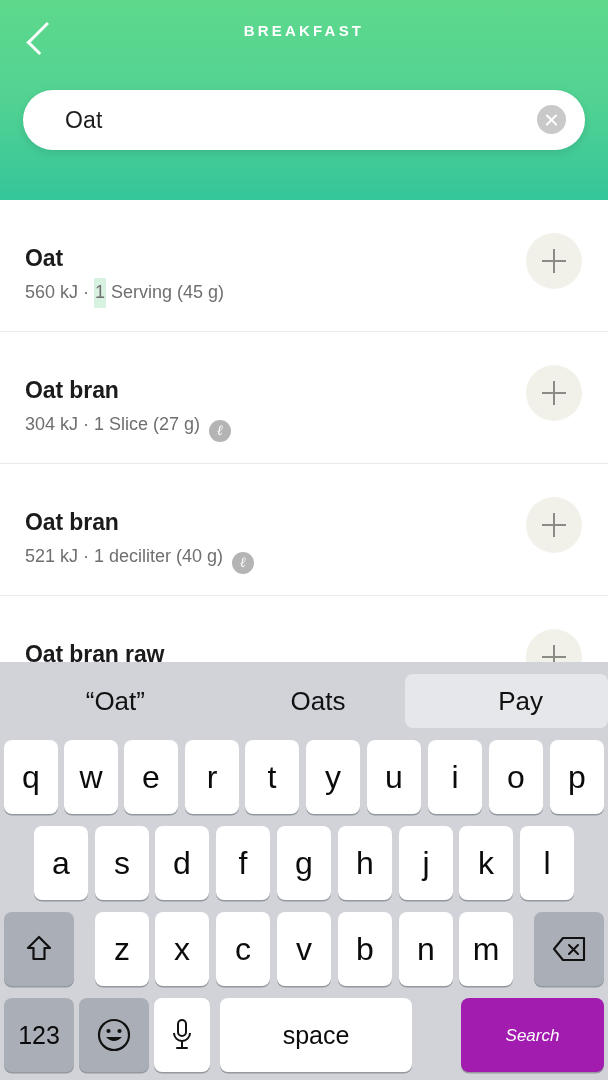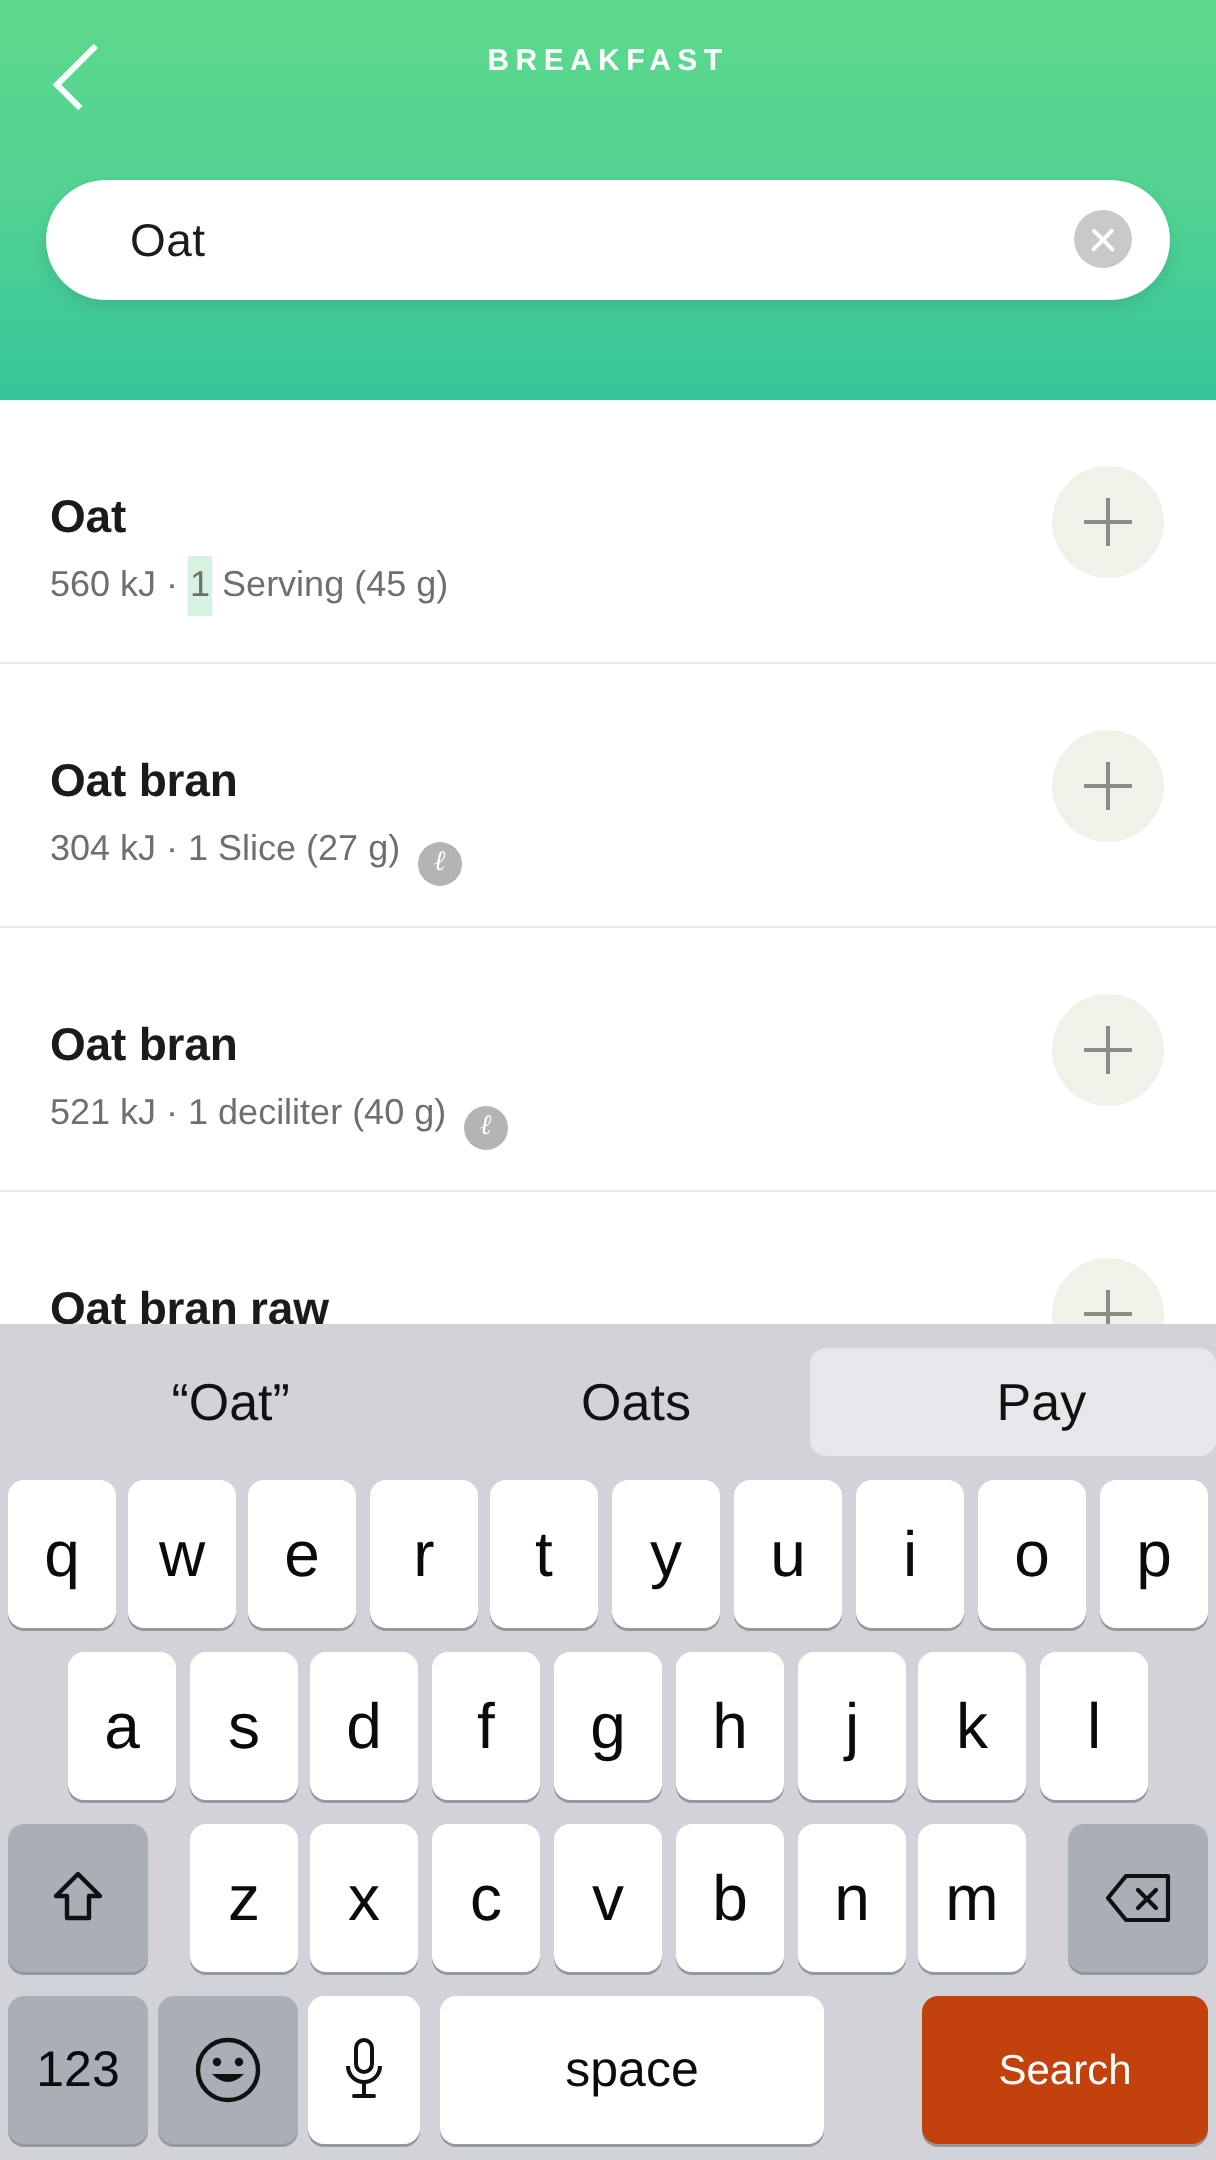--- a/index.html
+++ b/index.html
@@ -233,23 +233,24 @@
     display: flex;
     align-items: center;
     justify-content: center;
     line-height: 1;
   }
   .key.dark {
     background: #aaaeb7;
     box-shadow: 0 1.5px 0 rgba(99,103,112,0.55);
   }
   .key.blue {
-    background: #c2410c;
+    background: #a21caf;
     color: #ffffff;
-    font-size: 21px;
+    font-size: 17px;
+    font-style: italic;
   }
   .key.small { font-size: 25px; }
 
   
   .shift-glyph {
     position: relative;
     width: 26px;
     height: 28px;
   }
   .shift-glyph svg { display: block; }

